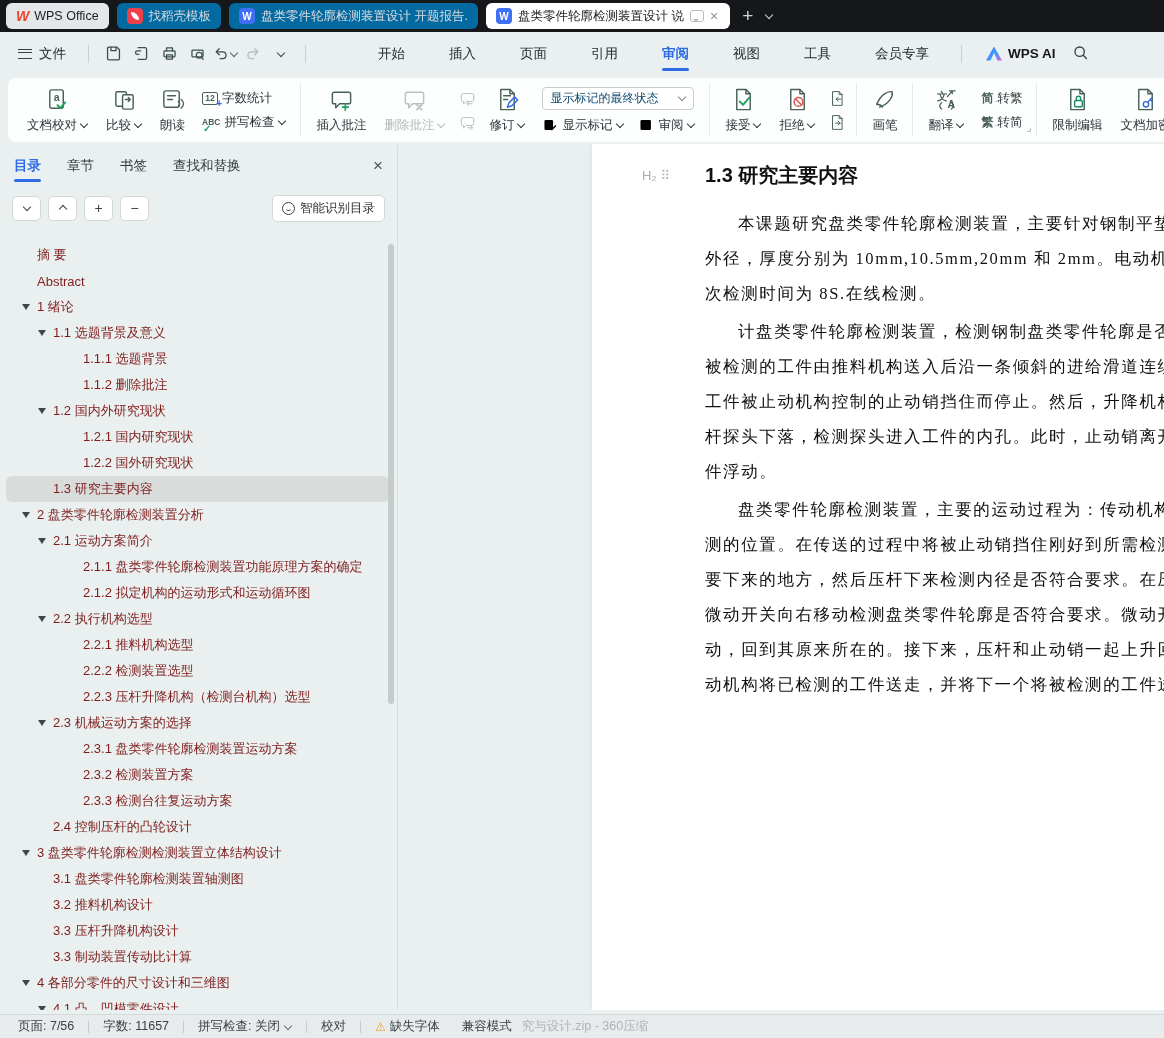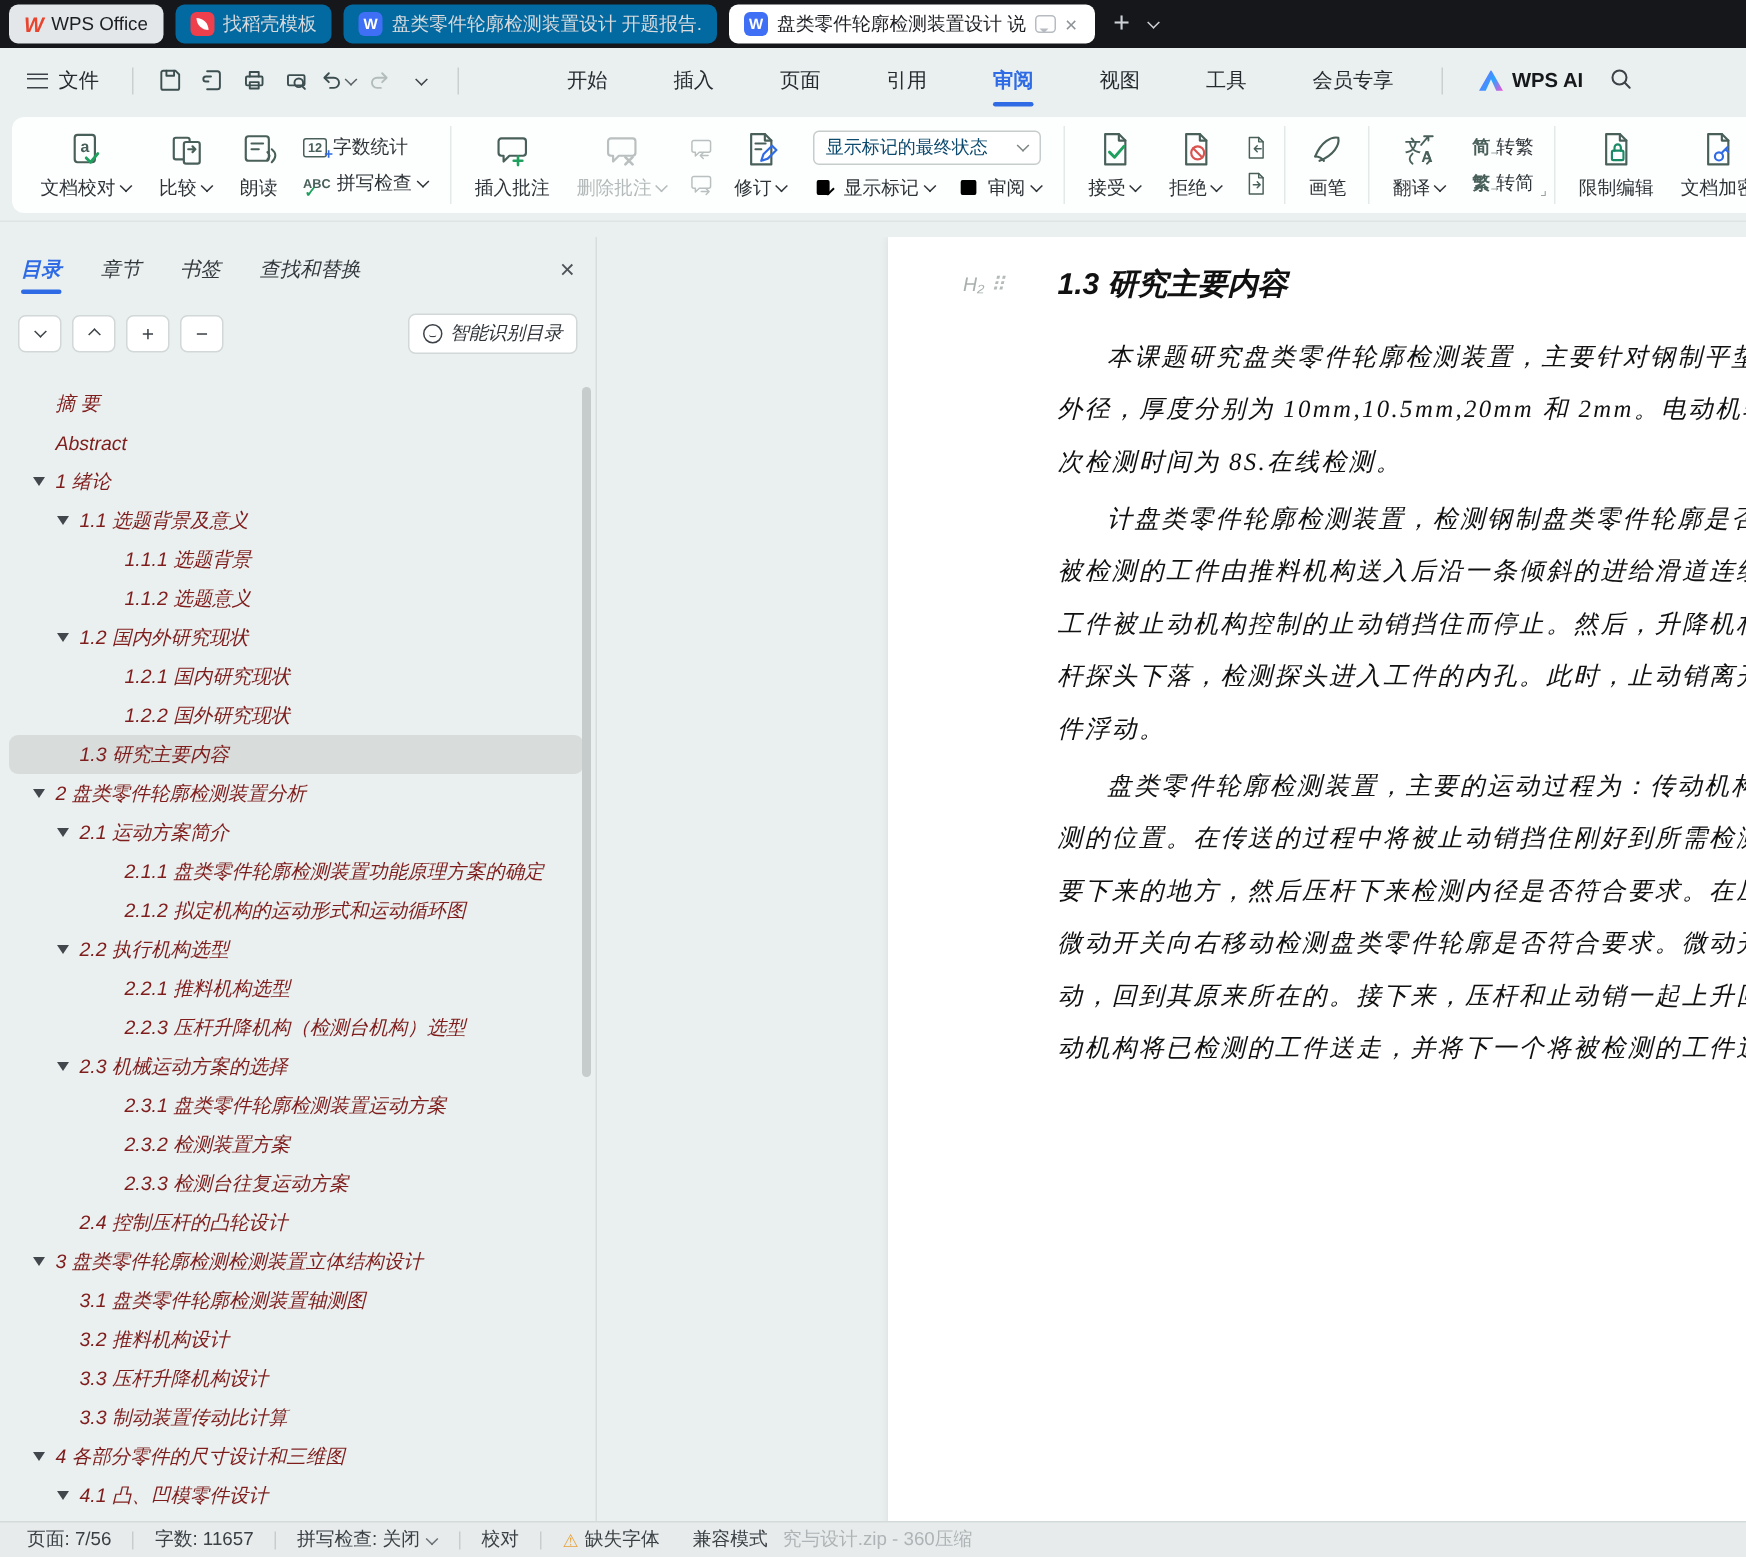--- a/index.html
+++ b/index.html
@@ -67,21 +67,21 @@
   .combo .cr{color:#7d8486;}
   .cnbox{width:16px;height:13px;border:1.3px solid #49605a;border-radius:2px;font-size:8.5px;display:flex;align-items:center;justify-content:center;color:#49605a;font-weight:bold;position:relative;}
   .cnbox .pl{position:absolute;right:-5px;bottom:-5px;color:#2f6be4;font-size:10px;font-weight:bold;}
   .abc{font-size:8.5px;font-weight:bold;color:#49605a;letter-spacing:0;position:relative;line-height:10px;}
   .abc .ck{position:absolute;left:1px;bottom:-7px;color:#1fa05f;font-size:10px;}
   .zh{font-size:12px;color:#49605a;font-weight:bold;position:relative;line-height:14px;}
   .zh .ar{position:absolute;right:-7px;bottom:-3px;font-size:8px;color:#49605a;}
   .expand{position:absolute;right:6px;bottom:3px;color:#9aa3a2;font-size:10px;}
 
   
-  .main{position:absolute;left:0;top:158px;width:1164px;height:866px;font-style:italic;}
+  .main{position:absolute;left:0;top:144px;width:1164px;height:866px;}
   .sidebar{position:absolute;left:0;top:0;width:398px;height:866px;background:#e9f0ef;border-right:1px solid #d7dedd;overflow:hidden;}
   .ptabs{display:flex;align-items:center;height:44px;padding:0 14px;font-size:13.5px;color:#33383d;}
   .ptab{margin-right:26px;cursor:pointer;position:relative;height:44px;display:flex;align-items:center;}
   .ptab.act{color:#2f6be4;font-weight:bold;}
   .ptab.act::after{content:"";position:absolute;left:0;right:0;bottom:6px;height:3px;border-radius:2px;background:#2f6be4;}
   .pclose{margin-left:auto;font-size:17px;color:#4d5357;cursor:pointer;}
   .ptools{display:flex;align-items:center;height:40px;padding:0 12px;gap:7px;}
   .sbtn{width:29px;height:25px;background:#fff;border:1px solid #d2d8d7;border-radius:5px;display:flex;align-items:center;justify-content:center;color:#3c4247;font-size:14px;cursor:pointer;}
   .sbtn .cr{color:#3c4247;}
   .smart{margin-left:auto;height:27px;background:#fff;border:1px solid #d2d8d7;border-radius:5px;display:flex;align-items:center;gap:5px;padding:0 9px;font-size:12.5px;color:#2e3338;cursor:pointer;}
@@ -494,21 +494,21 @@
         <div class="toc-row lvl1">
           <span class="tarrow"></span>
           <span>1.1 选题背景及意义</span>
         </div>
         <div class="toc-row lvl2">
           <span class="tarrow hid"></span>
           <span>1.1.1 选题背景</span>
         </div>
         <div class="toc-row lvl2">
           <span class="tarrow hid"></span>
-          <span>1.1.2 选题意义</span>
+          <span>1.1.2 删除批注</span>
         </div>
         <div class="toc-row lvl1">
           <span class="tarrow"></span>
           <span>1.2 国内外研究现状</span>
         </div>
         <div class="toc-row lvl2">
           <span class="tarrow hid"></span>
           <span>1.2.1 国内研究现状</span>
         </div>
         <div class="toc-row lvl2">
@@ -535,20 +535,24 @@
           <span class="tarrow hid"></span>
           <span>2.1.2 拟定机构的运动形式和运动循环图</span>
         </div>
         <div class="toc-row lvl1">
           <span class="tarrow"></span>
           <span>2.2 执行机构选型</span>
         </div>
         <div class="toc-row lvl2">
           <span class="tarrow hid"></span>
           <span>2.2.1 推料机构选型</span>
+        </div>
+        <div class="toc-row lvl2">
+          <span class="tarrow hid"></span>
+          <span>2.2.2 检测装置选型</span>
         </div>
         <div class="toc-row lvl2">
           <span class="tarrow hid"></span>
           <span>2.2.3 压杆升降机构（检测台机构）选型</span>
         </div>
         <div class="toc-row lvl1">
           <span class="tarrow"></span>
           <span>2.3 机械运动方案的选择</span>
         </div>
         <div class="toc-row lvl2">

